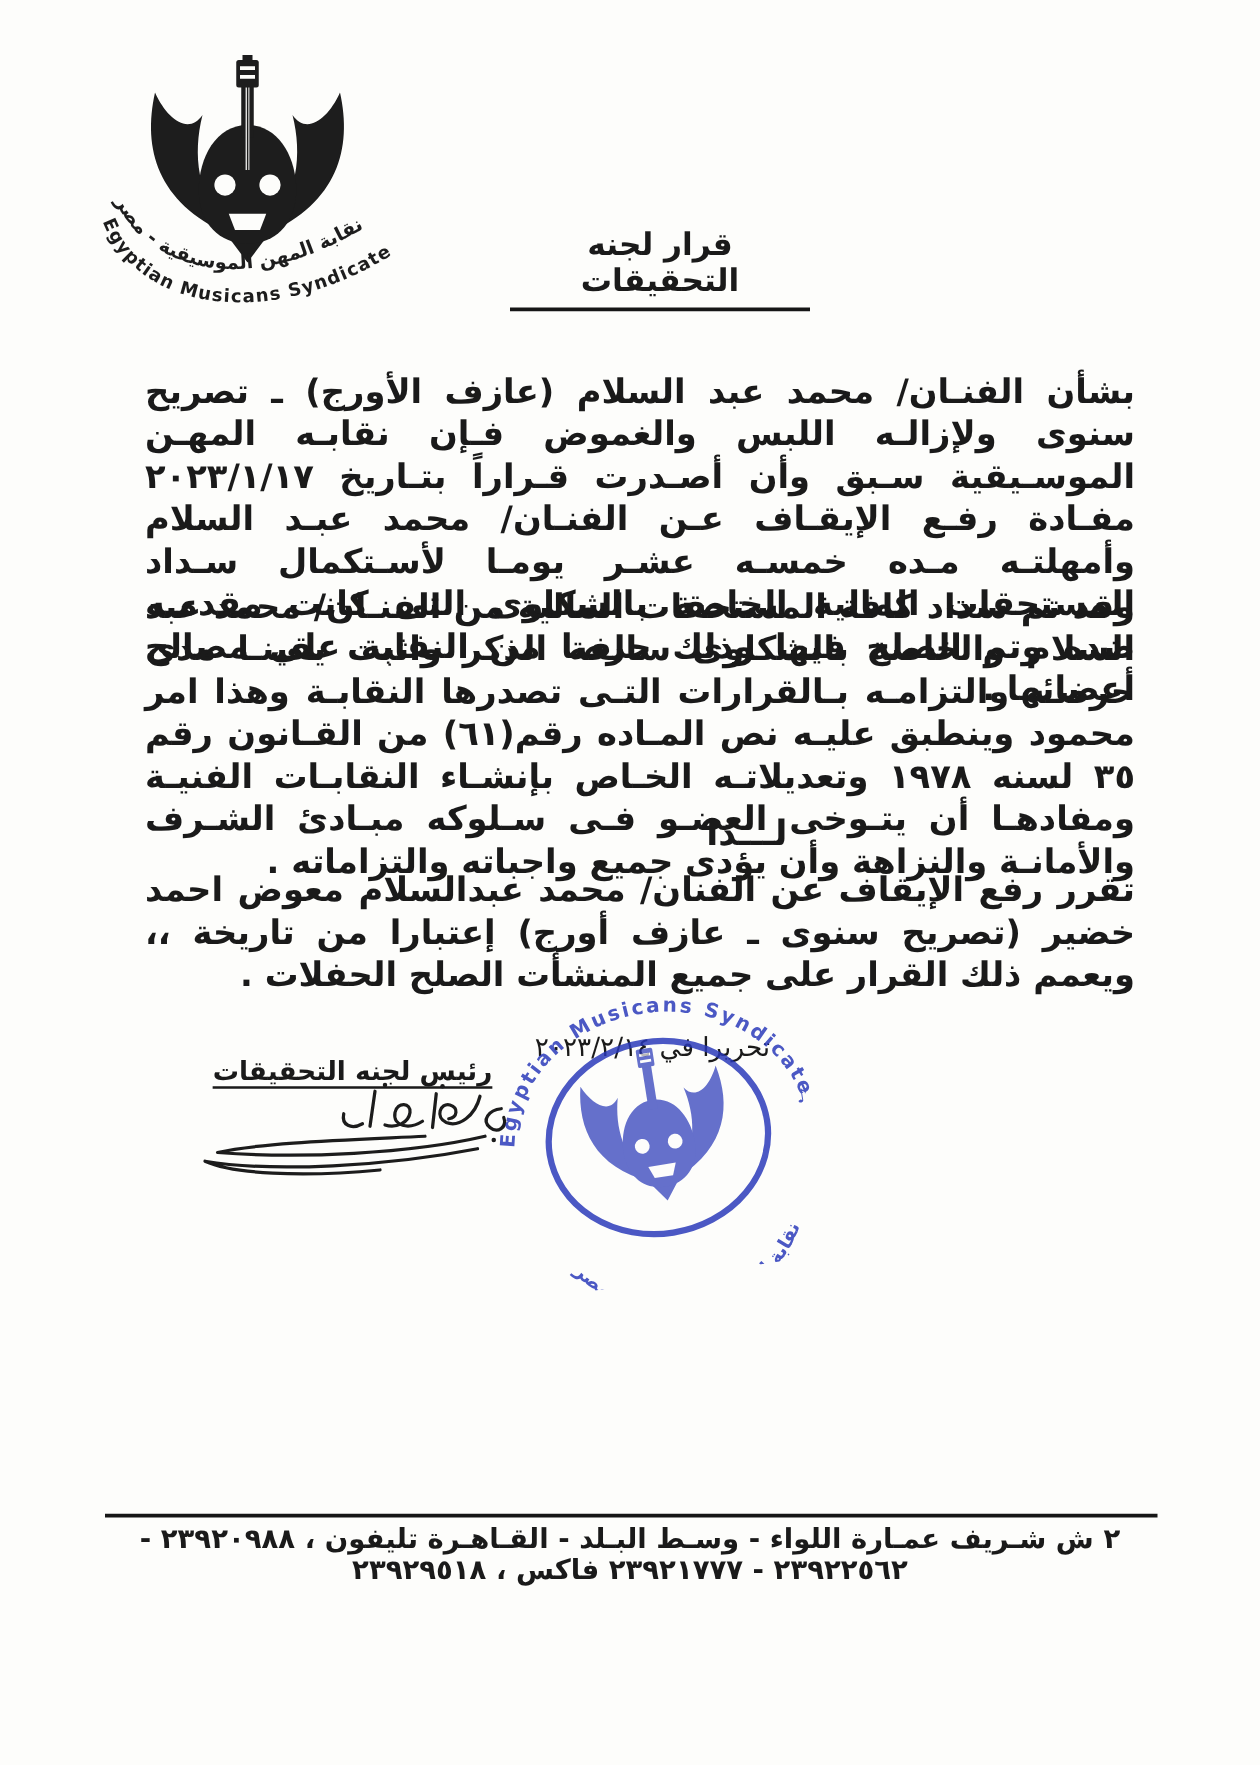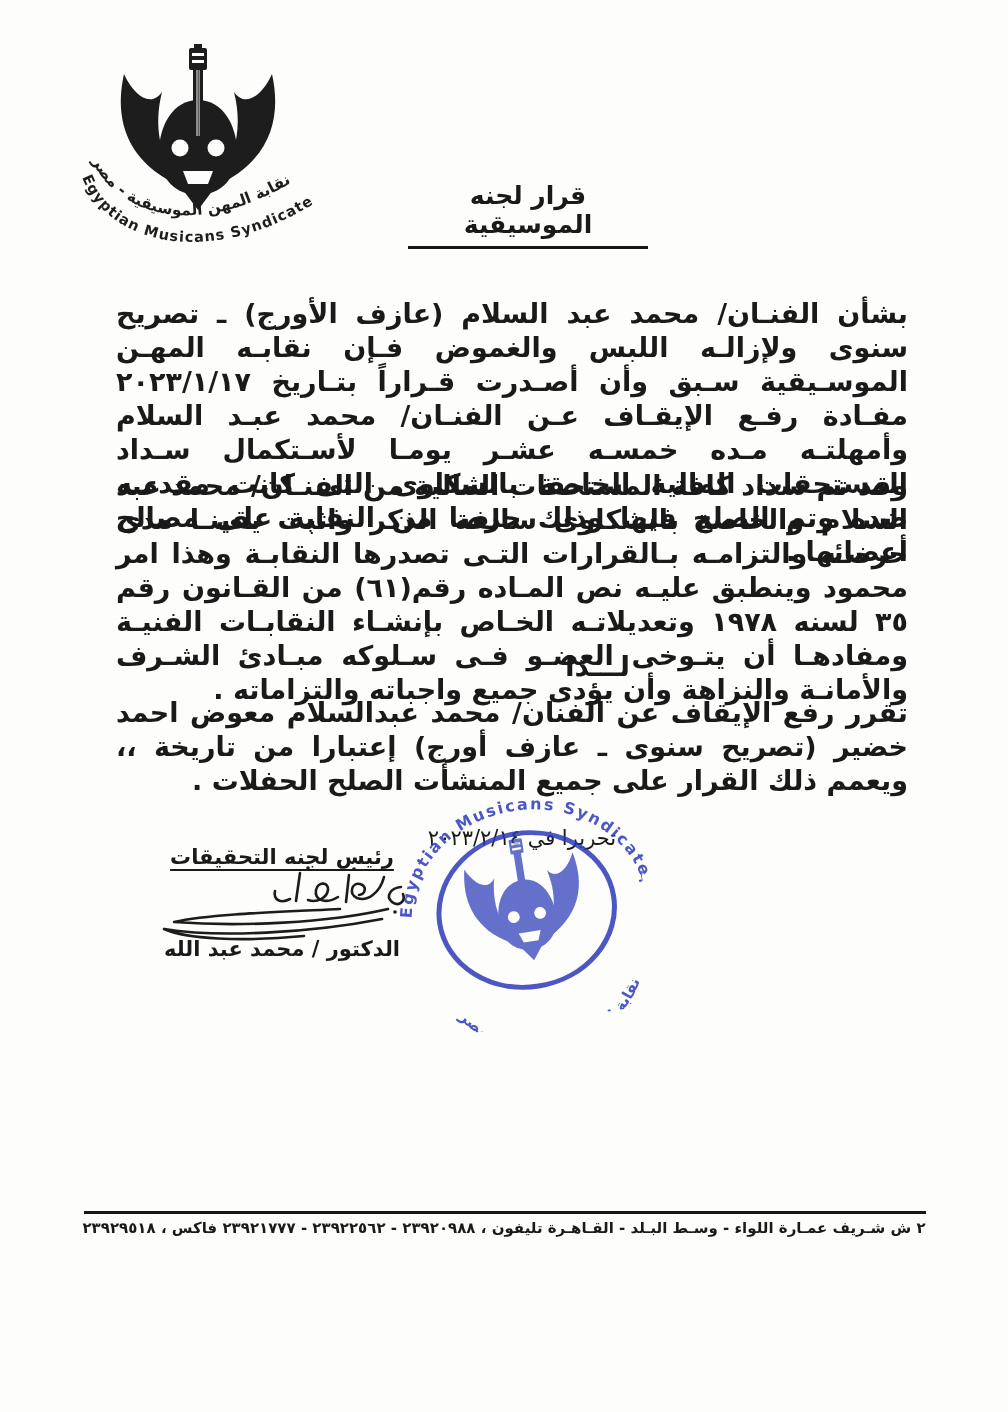--- a/index.html
+++ b/index.html
@@ -52,21 +52,21 @@
   .stamp{
     position:absolute;left:384px;top:788px;width:285px;height:235px;
     transform:rotate(-9deg);
     opacity:0.92;
   }
   
   .footer-rule{position:absolute;left:84px;top:1211px;width:842px;height:3px;background:#161616;}
   .footer-ar{
     position:absolute;left:64px;top:1219px;width:880px;
     direction:rtl;text-align:center;
-    font-size:15px;font-weight:bold;margin:0;
+    font-size:22px;font-weight:bold;margin:0;
   }
   .footer-en{
     position:absolute;left:64px;top:1244px;width:880px;
     text-align:center;font-size:16.5px;font-weight:bold;margin:0;
     font-family:"Liberation Sans","DejaVu Sans",sans-serif;
   }
 </style>
 </head>
 <body>
 
@@ -102,21 +102,21 @@
       <path id="logoArcEn" d="M6,138 C34,202 132,222 232,162" fill="none"></path>
     </defs>
     <text font-size="15.5" font-weight="bold" fill="#1d1d1d">
       <textPath href="#logoArcAr" startOffset="50%" text-anchor="middle">نقابة المهن الموسيقية - مصر</textPath>
     </text>
     <text font-size="14.5" font-weight="bold" fill="#1d1d1d" letter-spacing="1">
       <textPath href="#logoArcEn" startOffset="50%" text-anchor="middle">Egyptian Musicans Syndicate</textPath>
     </text>
   </svg>
 
-  <h1 class="doc-title">قرار لجنه الموسيقية</h1>
+  <h1 class="doc-title">قرار لجنه التحقيقات</h1>
 
   <p class="para p1">بشأن الفنـان/ محمد عبد السلام (عازف الأورج) ـ تصريح سنوى ولإزالـه اللبس والغموض فـإن نقابـه المهـن الموسـيقية سـبق وأن أصـدرت قـراراً بتـاريخ ٢٠٢٣/١/١٧ مفـادة رفـع الإيقـاف عـن الفنـان/ محمد عبـد السلام وأمهلتـه مـده خمسـه عشـر يومـا لأسـتكمال سـداد المستحقات المالية الخاصة بالشكاوى التى كانت مقدمـه ضده وتم الصلح فيها وذلك حرصا من النقابة على مصالح أعضائها .</p>
 
   <p class="para p2">وقد تم سداد كافة المستحقات المالية من الفنـان/ محمد عبد السلام والخاصة بالشكاوى سالفة الذكر واثبت يقينـا مدى حرصـه والتزامـه بـالقرارات التـى تصدرها النقابـة وهذا امر محمود وينطبق عليـه نص المـاده رقم(٦١) من القـانون رقم ٣٥ لسنه ١٩٧٨ وتعديلاتـه الخـاص بإنشـاء النقابـات الفنيـة ومفادهـا أن يتـوخى العضـو فـى سـلوكه مبـادئ الشـرف والأمانـة والنزاهة وأن يؤدى جميع واجباته والتزاماته .</p>
 
   <p class="therefore">لـــذا</p>
 
   <p class="para p3">تقرر رفع الإيقاف عن الفنان/ محمد عبدالسلام معوض احمد خضير (تصريح سنوى ـ عازف أورج) إعتبارا من تاريخة ،، ويعمم ذلك القرار على جميع المنشأت الصلح الحفلات .</p>
 
   <p class="date-line">تحريرا في ٢٠٢٣/٢/١٤</p>
@@ -134,21 +134,20 @@
         <path d="M190,32 c-11,7 -24,4 -22,-7 c2,-9 13,-8 12,0 c-1,8 -11,13 -20,10"></path>
         <path d="M152,8 l-4,28"></path>
         <path d="M142,34 c-9,5 -17,1 -15,-8"></path>
         <circle cx="206" cy="4" r="1.8" fill="#1c1c1c" stroke="none"></circle>
         <circle cx="160" cy="3" r="1.8" fill="#1c1c1c" stroke="none"></circle>
 
         <path d="M240,44 C180,58 92,62 26,57 C62,49 130,47 192,44"></path>
         <path d="M234,54 C162,68 70,73 16,64 C38,74 92,77 156,71"></path>
       </g>
     </svg>
-    <p class="sig-name">الدكتور / محمد عبد الله</p>
   </div>
 
   <svg class="stamp" viewBox="0 0 285 235">
     <defs>
       <path id="stampArcTop" d="M26,128 A118,104 0 0 1 262,124" fill="none"></path>
       <path id="stampArcBottom" d="M44,176 A104,92 0 0 0 252,166" fill="none"></path>
     </defs>
     <g opacity="0.9">
       <ellipse cx="142" cy="122" rx="88" ry="77" fill="none" stroke="#2737b8" stroke-width="5"></ellipse>
       <text font-size="16" font-weight="bold" fill="#2737b8" letter-spacing="2">

